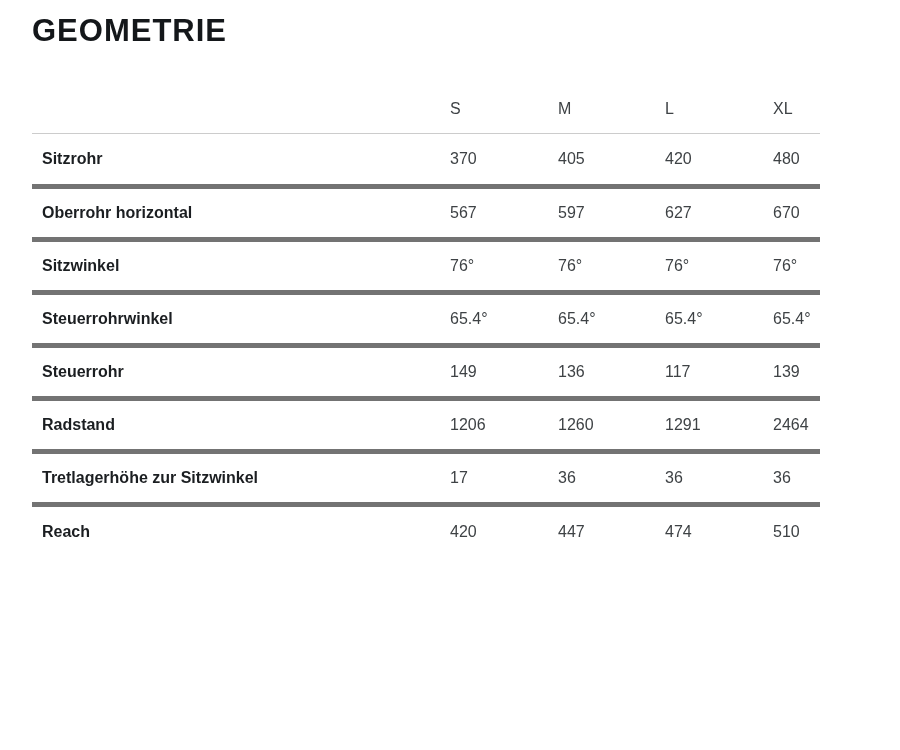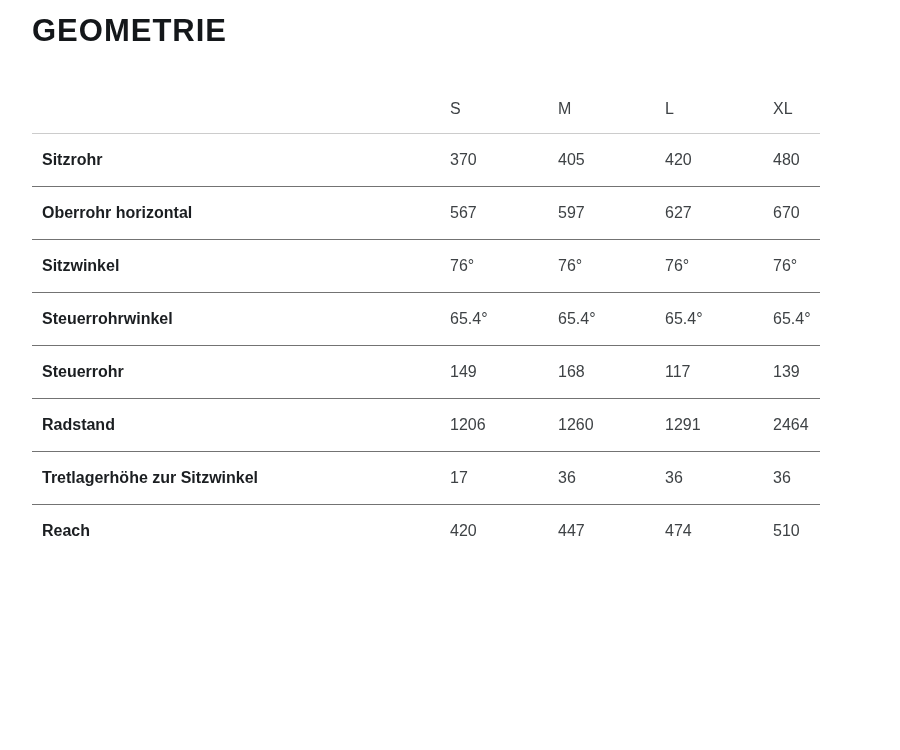--- a/index.html
+++ b/index.html
@@ -46,21 +46,21 @@
     overflow: hidden;
   }
   thead th {
     height: 48px;
     font-weight: 500;
     color: #3e4245;
     border-bottom: 1px solid #cccccc;
   }
   tbody tr { height: 53px; }
   tbody tr + tr td,
-  tbody tr + tr th { border-top: 1px solid #737373; }
+  tbody tr + tr th { border-top: 5px solid #737373; }
   tbody th.row-label {
     font-weight: 700;
     color: #1b1e21;
     padding-left: 10px;
   }
   tbody td.cell-value {
     font-weight: 400;
     color: #3e4245;
   }
 </style>
@@ -113,21 +113,21 @@
       <tr>
         <th class="row-label">Steuerrohrwinkel</th>
         <td class="cell-value">65.4°</td>
         <td class="cell-value">65.4°</td>
         <td class="cell-value">65.4°</td>
         <td class="cell-value">65.4°</td>
       </tr>
       <tr>
         <th class="row-label">Steuerrohr</th>
         <td class="cell-value">149</td>
-        <td class="cell-value">168</td>
+        <td class="cell-value">136</td>
         <td class="cell-value">117</td>
         <td class="cell-value">139</td>
       </tr>
       <tr>
         <th class="row-label">Radstand</th>
         <td class="cell-value">1206</td>
         <td class="cell-value">1260</td>
         <td class="cell-value">1291</td>
         <td class="cell-value">2464</td>
       </tr>

